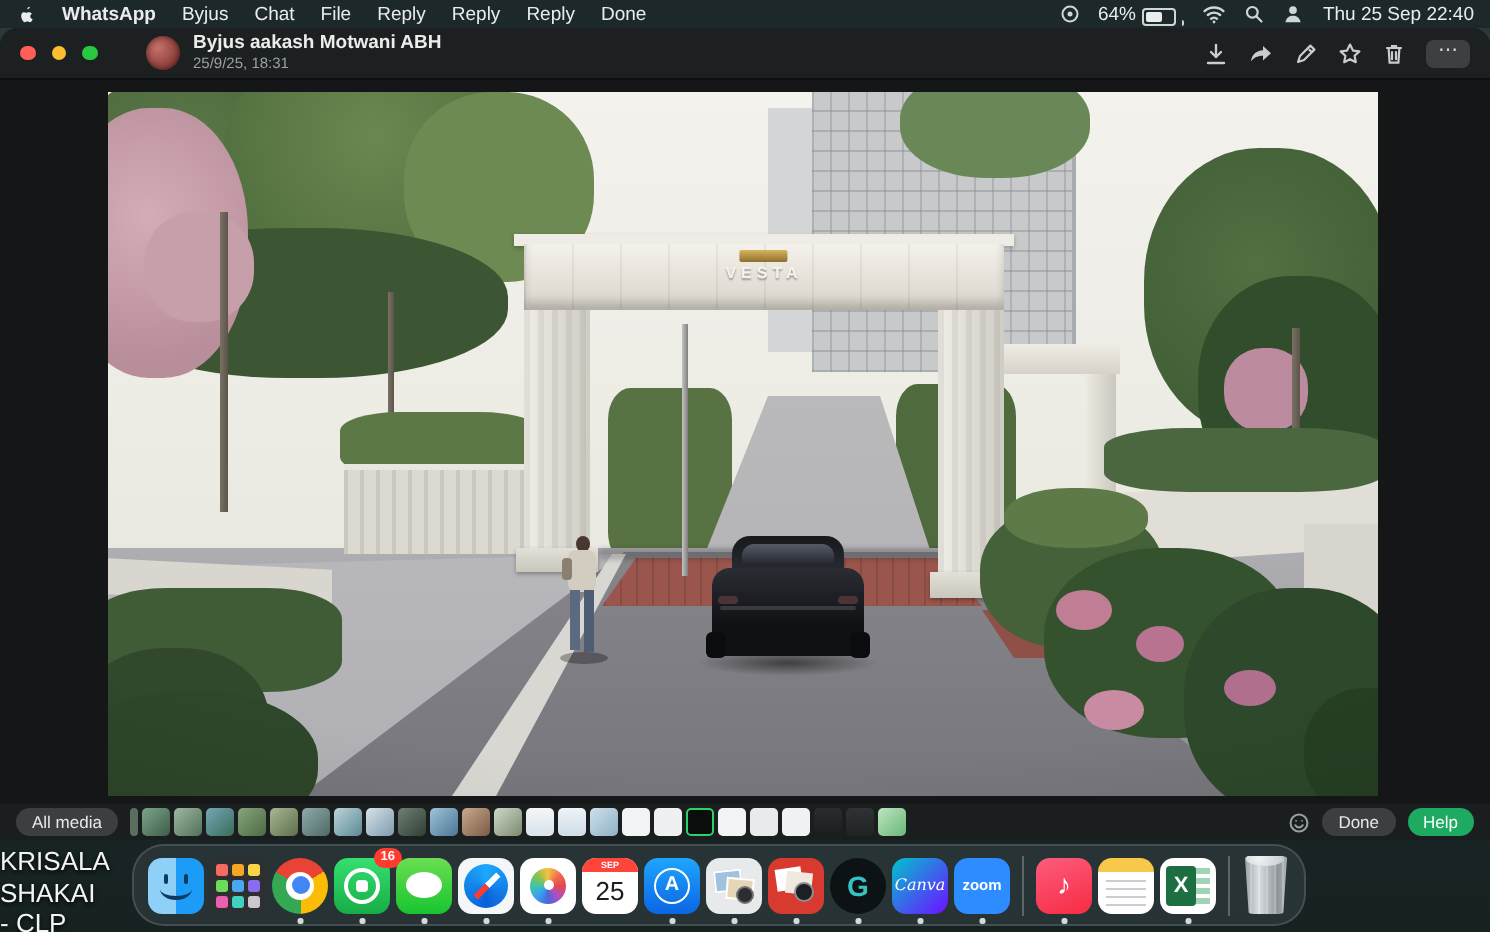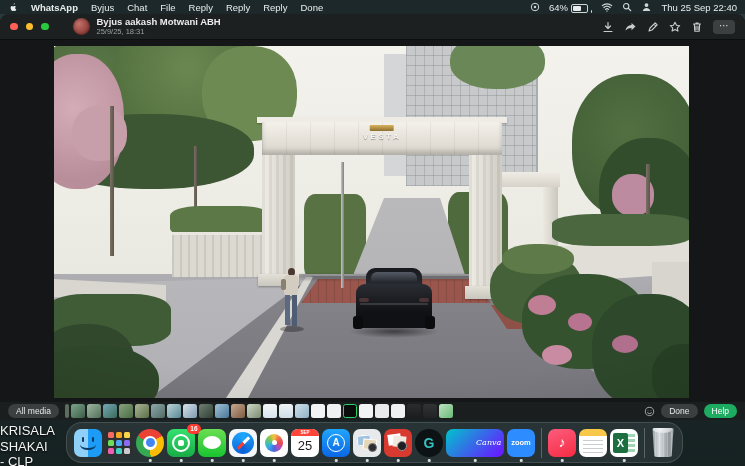--- a/index.html
+++ b/index.html
@@ -222,21 +222,21 @@
   .gp-cam{position:absolute;left:15px;top:14px;width:9px;height:9px;border-radius:50%;background:#2b2d30;
           border:1.5px solid #6e7276;box-sizing:border-box;}
   .redph{background:#d93a30;}
   .rp1{position:absolute;left:4px;top:5px;width:13px;height:11px;background:#fff;transform:rotate(-8deg);}
   .rp2{position:absolute;left:9px;top:7px;width:13px;height:11px;background:#f1e9e0;transform:rotate(6deg);}
   .rp-cam{position:absolute;left:13px;top:12px;width:10px;height:10px;border-radius:50%;background:#1d1f22;
           border:1.5px solid #8a8e92;box-sizing:border-box;}
   .gapp{border-radius:50%;background:#0d1214;color:#35c3c1;font-weight:700;font-size:14px;text-align:center;
         line-height:28px;}
   .canva{background:linear-gradient(135deg,#00c4cc 0%,#6420ff 90%);color:#fff;
-         font-family:"DejaVu Serif",serif;font-style:italic;font-size:8px;line-height:28px;padding-left:30px;}
+         font-family:"DejaVu Serif",serif;font-style:italic;font-size:8px;text-align:center;line-height:28px;}
   .zoomapp{background:#2d8cff;color:#fff;font-weight:700;font-size:7.5px;text-align:center;line-height:28px;}
   .music{background:linear-gradient(160deg,#fc5c7d,#f72b43);color:#fff;font-size:14px;text-align:center;
          line-height:27px;}
   .notes{background:linear-gradient(180deg,#f7c84a 0 7px,#fff 7px),#fff;overflow:hidden;}
   .nt-lines{position:absolute;left:4px;right:4px;top:11px;height:13px;
             background:repeating-linear-gradient(180deg,#c9ccd0 0 1px,transparent 1px 4px);}
   .excel{background:#fff;}
   .xl-sq{position:absolute;left:3px;top:4px;width:15px;height:20px;border-radius:2px;background:#1d6f42;
          color:#fff;font-weight:700;font-size:11px;text-align:center;line-height:20px;}
   .xl-sheet{position:absolute;right:3px;top:5px;width:8px;height:18px;

